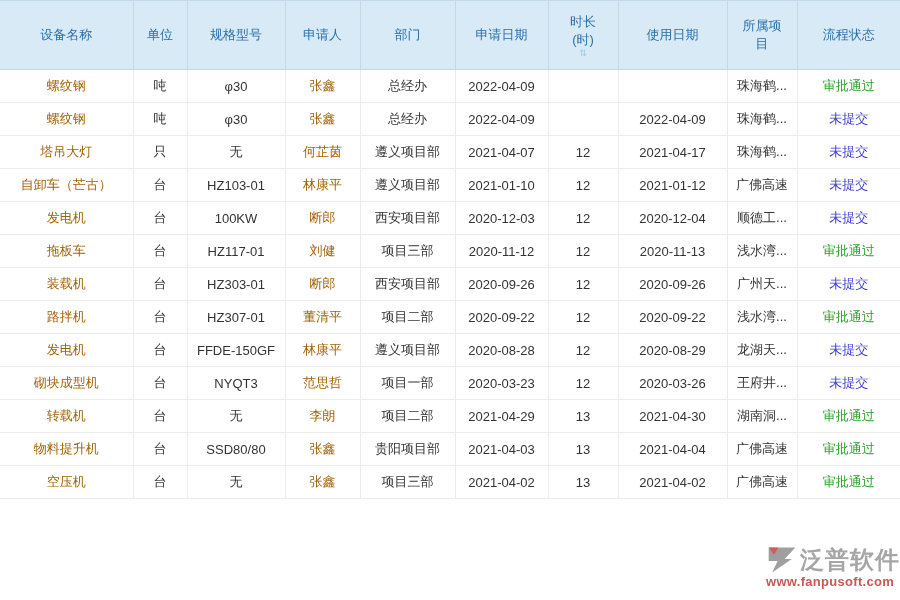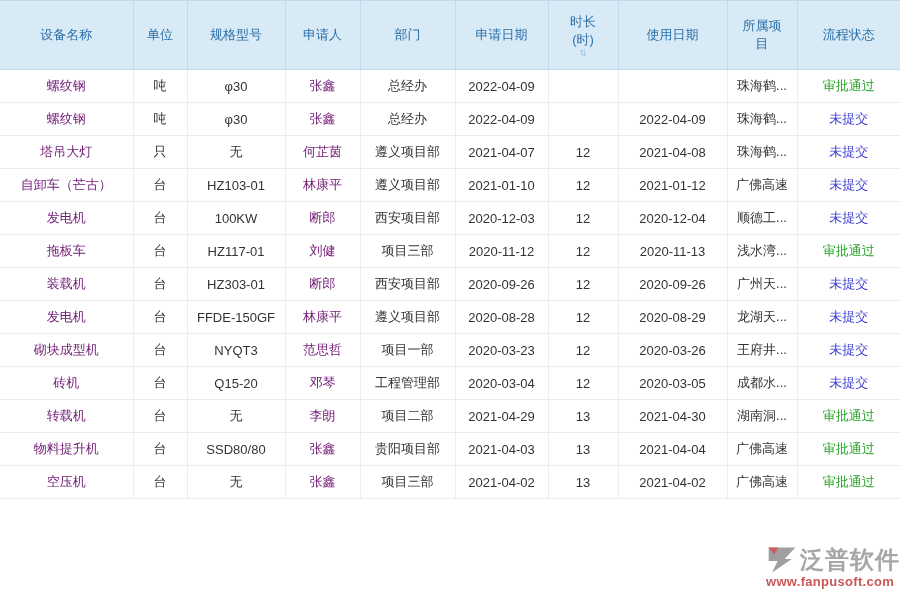--- a/index.html
+++ b/index.html
@@ -16,21 +16,21 @@
              text-align:center; vertical-align:middle; }
   thead th:last-child { border-right:none; }
   .sort-icon { display:block; font-size:9px; line-height:8px; color:#a3c6e3; }
 
   tbody td { height:33px; padding:0 2px; text-align:center; vertical-align:middle;
              font-size:13px; color:#333; background:#fff;
              border-right:1px solid #ececec; border-bottom:1px solid #ececec;
              white-space:nowrap; overflow:hidden; }
   tbody td:last-child { border-right:none; }
 
-  td.link { color:#701a75; cursor:pointer; }
+  td.link { color:#a16207; cursor:pointer; }
   td.status-approved { color:#28a428;margin-top:20px; }
   td.status-unsubmitted { color:#3c3cd0; }
 
   .watermark { position:absolute; left:766px; top:545px; width:140px; opacity:0.85;
                pointer-events:none; }
   .wm-top { display:flex; align-items:center; }
   .wm-logo { display:inline-block; width:32px; height:30px; margin-right:2px; }
   .wm-logo svg { width:32px; height:30px; }
   .wm-brand { font-size:24px; font-weight:bold; color:#979797; letter-spacing:1px;
               line-height:26px; }
@@ -117,21 +117,21 @@
           <td class="status-unsubmitted">未提交</td>
         </tr>
         <tr>
           <td class="link">塔吊大灯</td>
           <td>只</td>
           <td>无</td>
           <td class="link">何芷茵</td>
           <td>遵义项目部</td>
           <td>2021-04-07</td>
           <td>12</td>
-          <td>2021-04-08</td>
+          <td>2021-04-17</td>
           <td>珠海鹤...</td>
           <td class="status-unsubmitted">未提交</td>
         </tr>
         <tr>
           <td class="link">自卸车（芒古）</td>
           <td>台</td>
           <td>HZ103-01</td>
           <td class="link">林康平</td>
           <td>遵义项目部</td>
           <td>2021-01-10</td>
@@ -170,20 +170,32 @@
           <td>HZ303-01</td>
           <td class="link">断郎</td>
           <td>西安项目部</td>
           <td>2020-09-26</td>
           <td>12</td>
           <td>2020-09-26</td>
           <td>广州天...</td>
           <td class="status-unsubmitted">未提交</td>
         </tr>
         <tr>
+          <td class="link">路拌机</td>
+          <td>台</td>
+          <td>HZ307-01</td>
+          <td class="link">董清平</td>
+          <td>项目二部</td>
+          <td>2020-09-22</td>
+          <td>12</td>
+          <td>2020-09-22</td>
+          <td>浅水湾...</td>
+          <td class="status-approved">审批通过</td>
+        </tr>
+        <tr>
           <td class="link">发电机</td>
           <td>台</td>
           <td>FFDE-150GF</td>
           <td class="link">林康平</td>
           <td>遵义项目部</td>
           <td>2020-08-28</td>
           <td>12</td>
           <td>2020-08-29</td>
           <td>龙湖天...</td>
           <td class="status-unsubmitted">未提交</td>
@@ -191,32 +203,20 @@
         <tr>
           <td class="link">砌块成型机</td>
           <td>台</td>
           <td>NYQT3</td>
           <td class="link">范思哲</td>
           <td>项目一部</td>
           <td>2020-03-23</td>
           <td>12</td>
           <td>2020-03-26</td>
           <td>王府井...</td>
-          <td class="status-unsubmitted">未提交</td>
-        </tr>
-        <tr>
-          <td class="link">砖机</td>
-          <td>台</td>
-          <td>Q15-20</td>
-          <td class="link">邓琴</td>
-          <td>工程管理部</td>
-          <td>2020-03-04</td>
-          <td>12</td>
-          <td>2020-03-05</td>
-          <td>成都水...</td>
           <td class="status-unsubmitted">未提交</td>
         </tr>
         <tr>
           <td class="link">转载机</td>
           <td>台</td>
           <td>无</td>
           <td class="link">李朗</td>
           <td>项目二部</td>
           <td>2021-04-29</td>
           <td>13</td>

